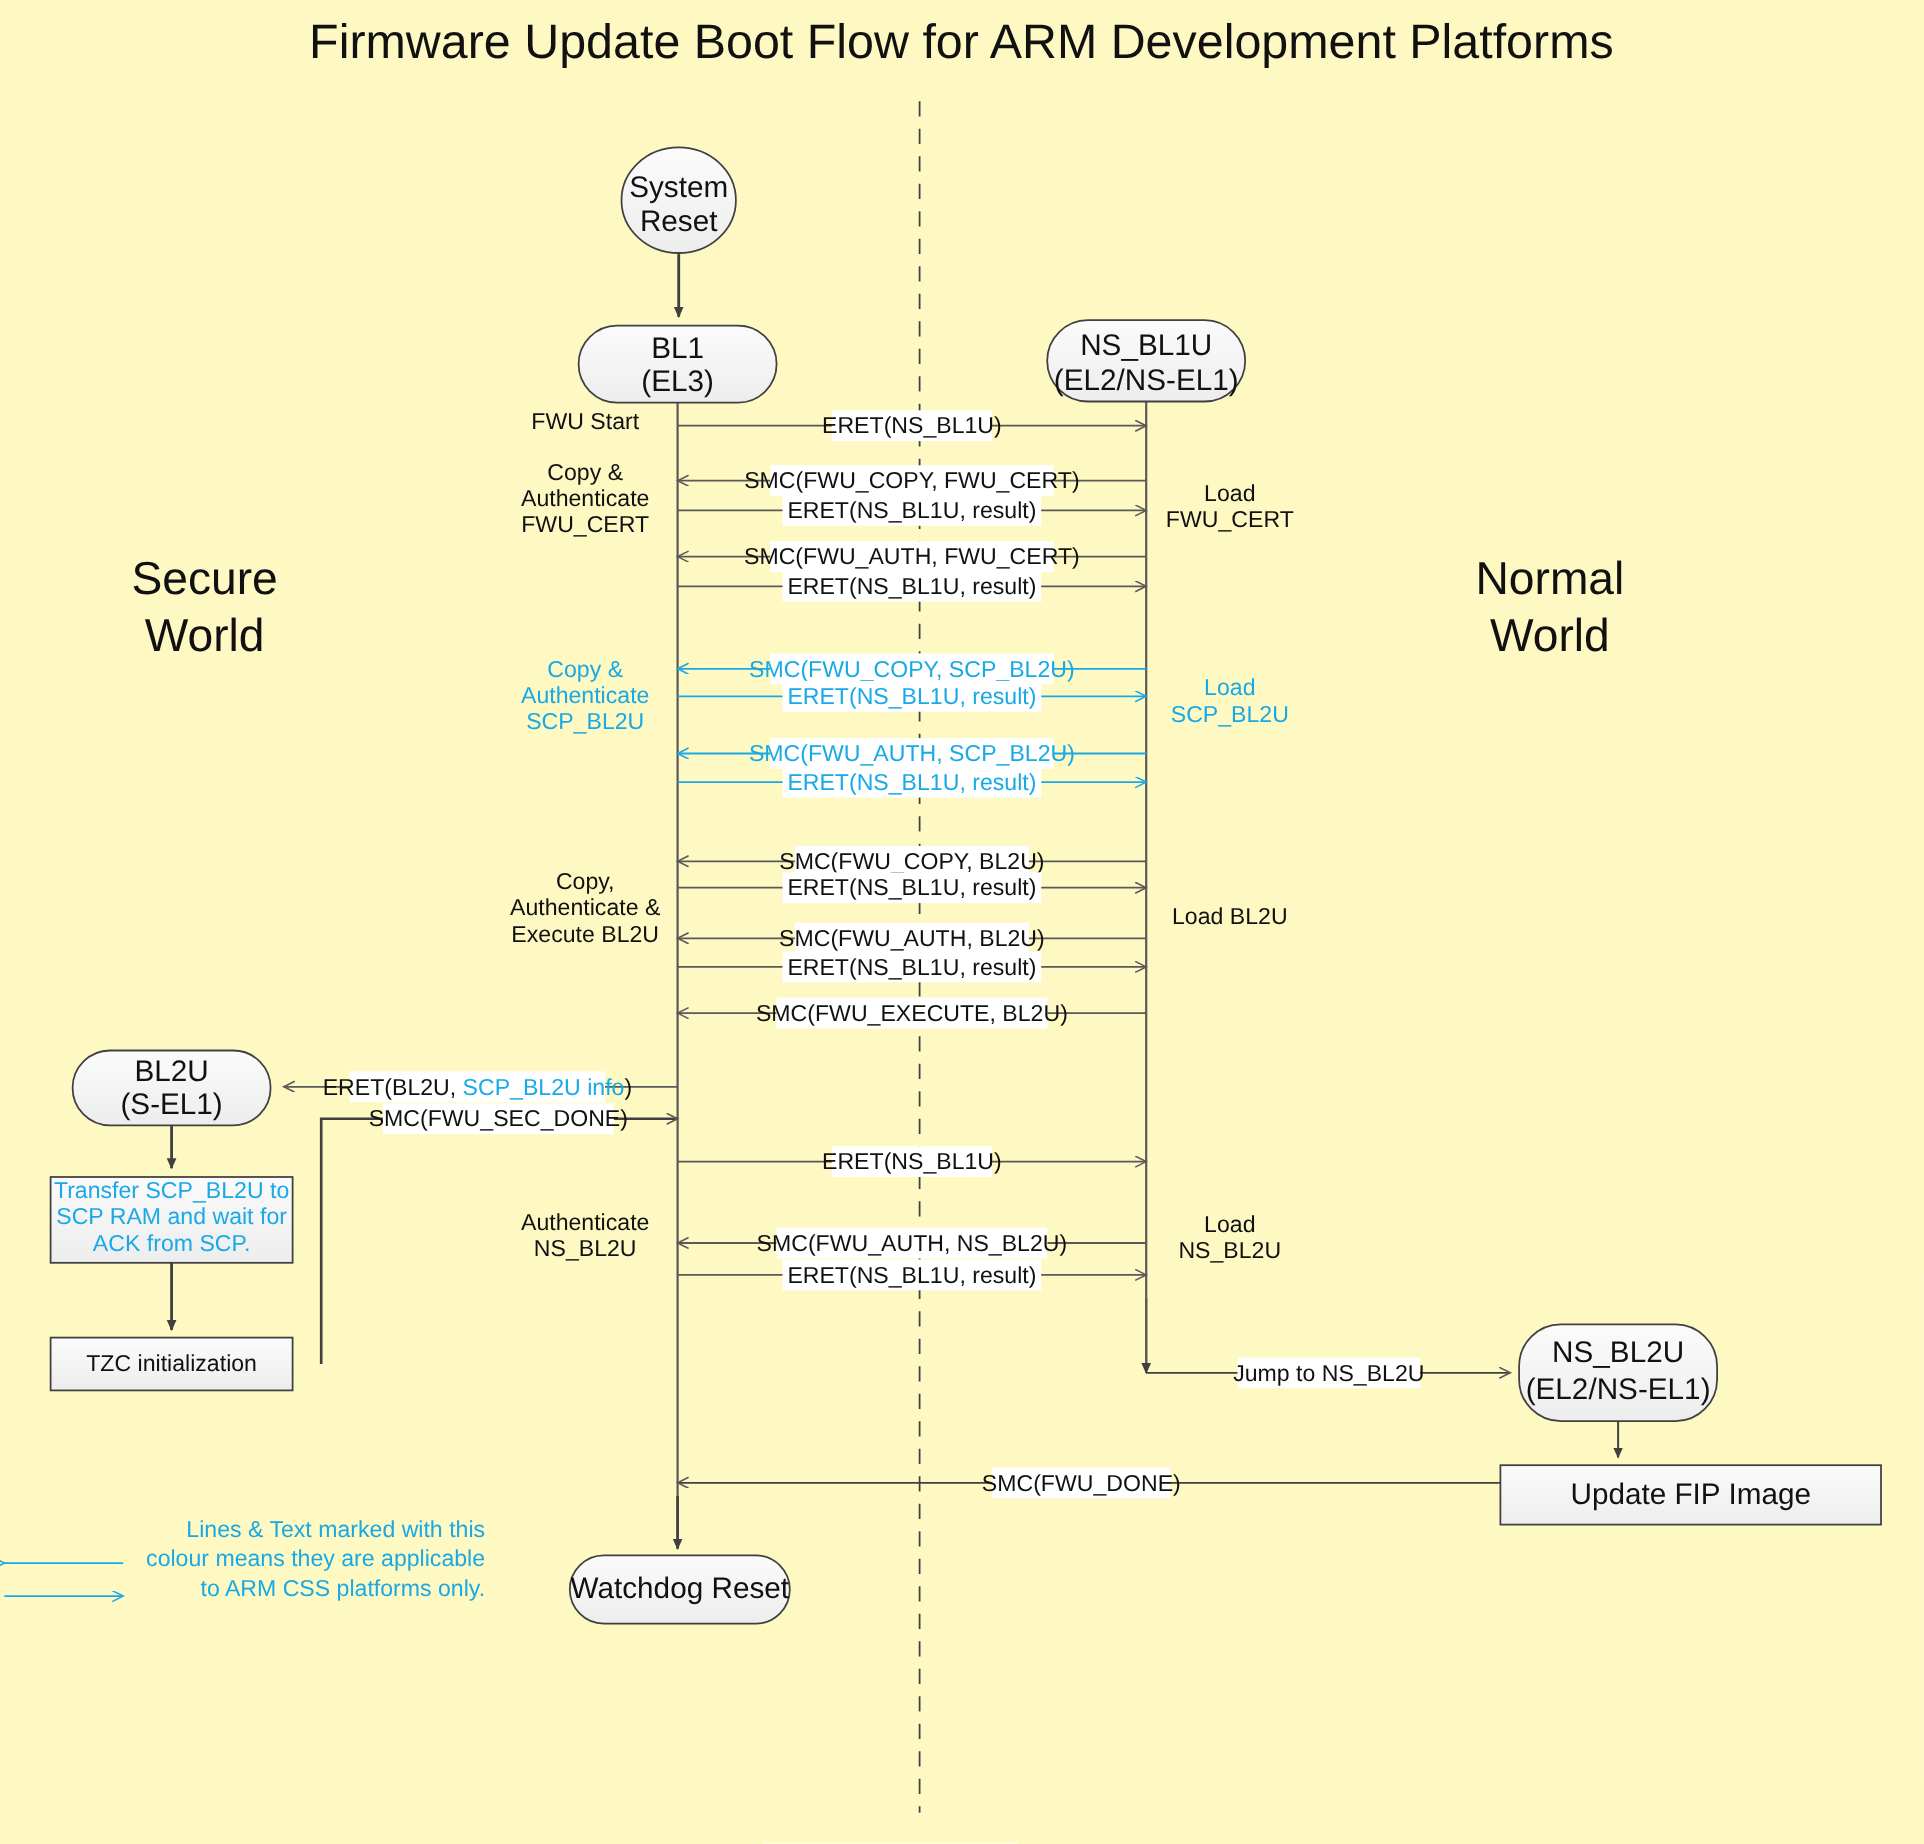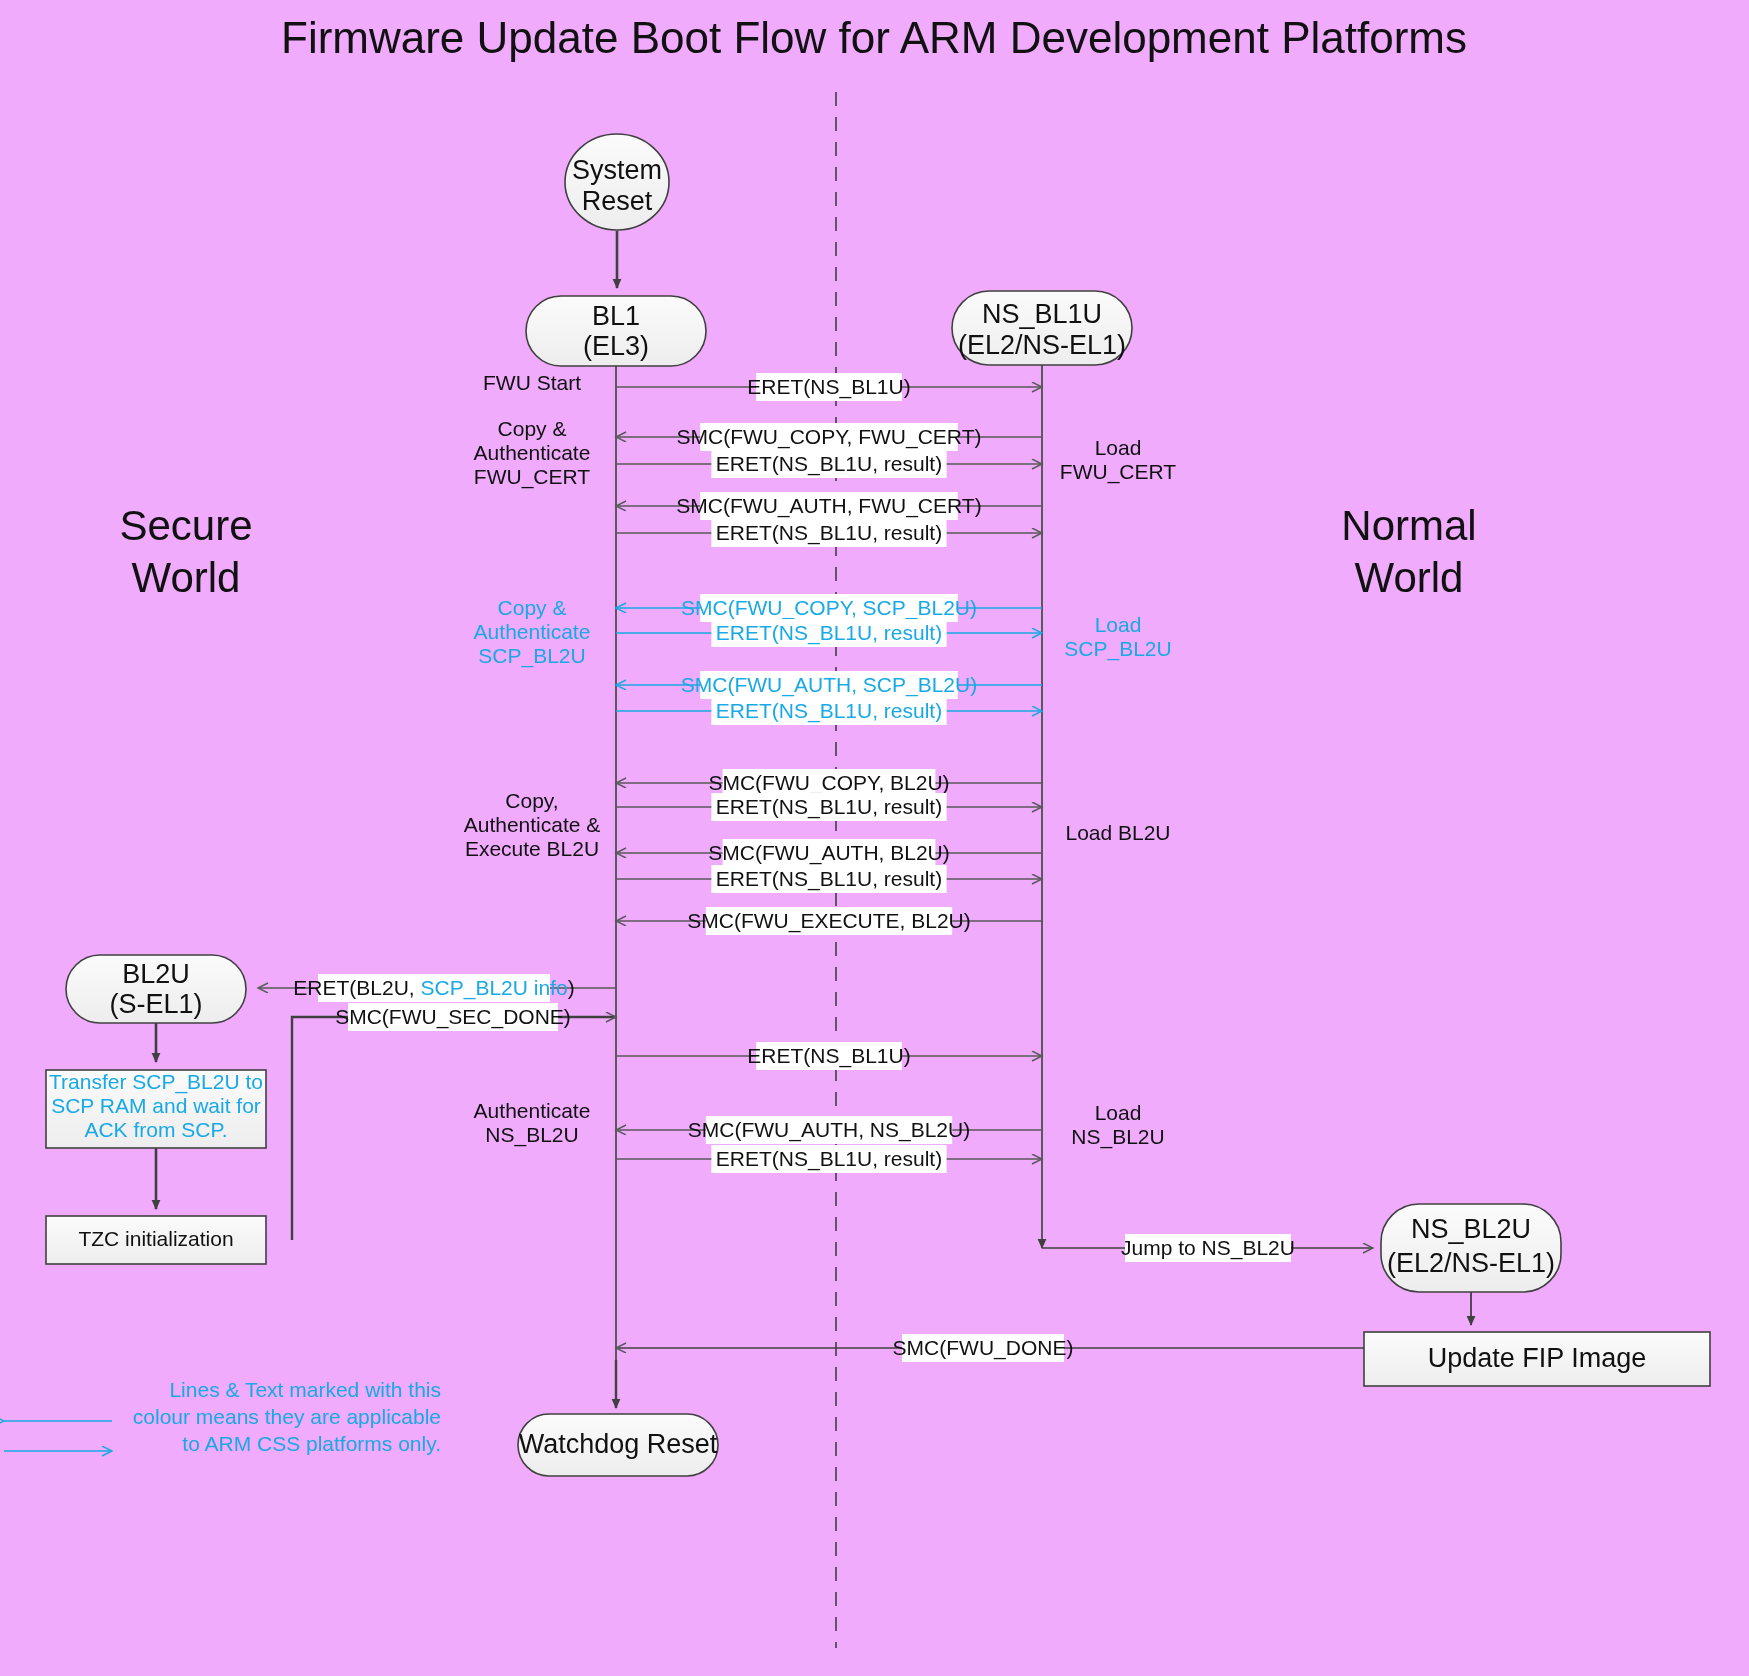--- a/index.html
+++ b/index.html
@@ -1,17 +1,17 @@
 <!DOCTYPE html>
 <html><head>
 <meta charset="utf-8">
 <style>
   html,body{margin:0;padding:0;background:#ffffff;}
   body{font-family:"Liberation Sans",sans-serif;}
-  #stage{position:relative;width:1749px;height:1676px;background:#f0abfc;overflow:hidden;}
+  #stage{position:relative;width:1749px;height:1676px;background:#fef9c3;overflow:hidden;}
   svg{display:block;}
   .node-text{font-family:"Liberation Sans",sans-serif;font-size:27px;fill:#111;text-anchor:middle;dominant-baseline:middle;}
   .title-text{font-family:"Liberation Sans",sans-serif;font-size:44px;fill:#111;text-anchor:middle;}
   .world-text{font-family:"Liberation Sans",sans-serif;font-size:42px;fill:#111;text-anchor:middle;}
   .msg-text{font-family:"Liberation Sans",sans-serif;font-size:21px;fill:#111;text-anchor:middle;}
   .msg-text.cyan{fill:#18A9E6;}
   .side-text{font-family:"Liberation Sans",sans-serif;font-size:21px;fill:#111;text-anchor:middle;}
   .side-text.cyan{fill:#18A9E6;}
   .legend-text{font-family:"Liberation Sans",sans-serif;font-size:21px;fill:#18A9E6;text-anchor:end;}
   .box-text{font-family:"Liberation Sans",sans-serif;font-size:21px;fill:#111;text-anchor:middle;}

